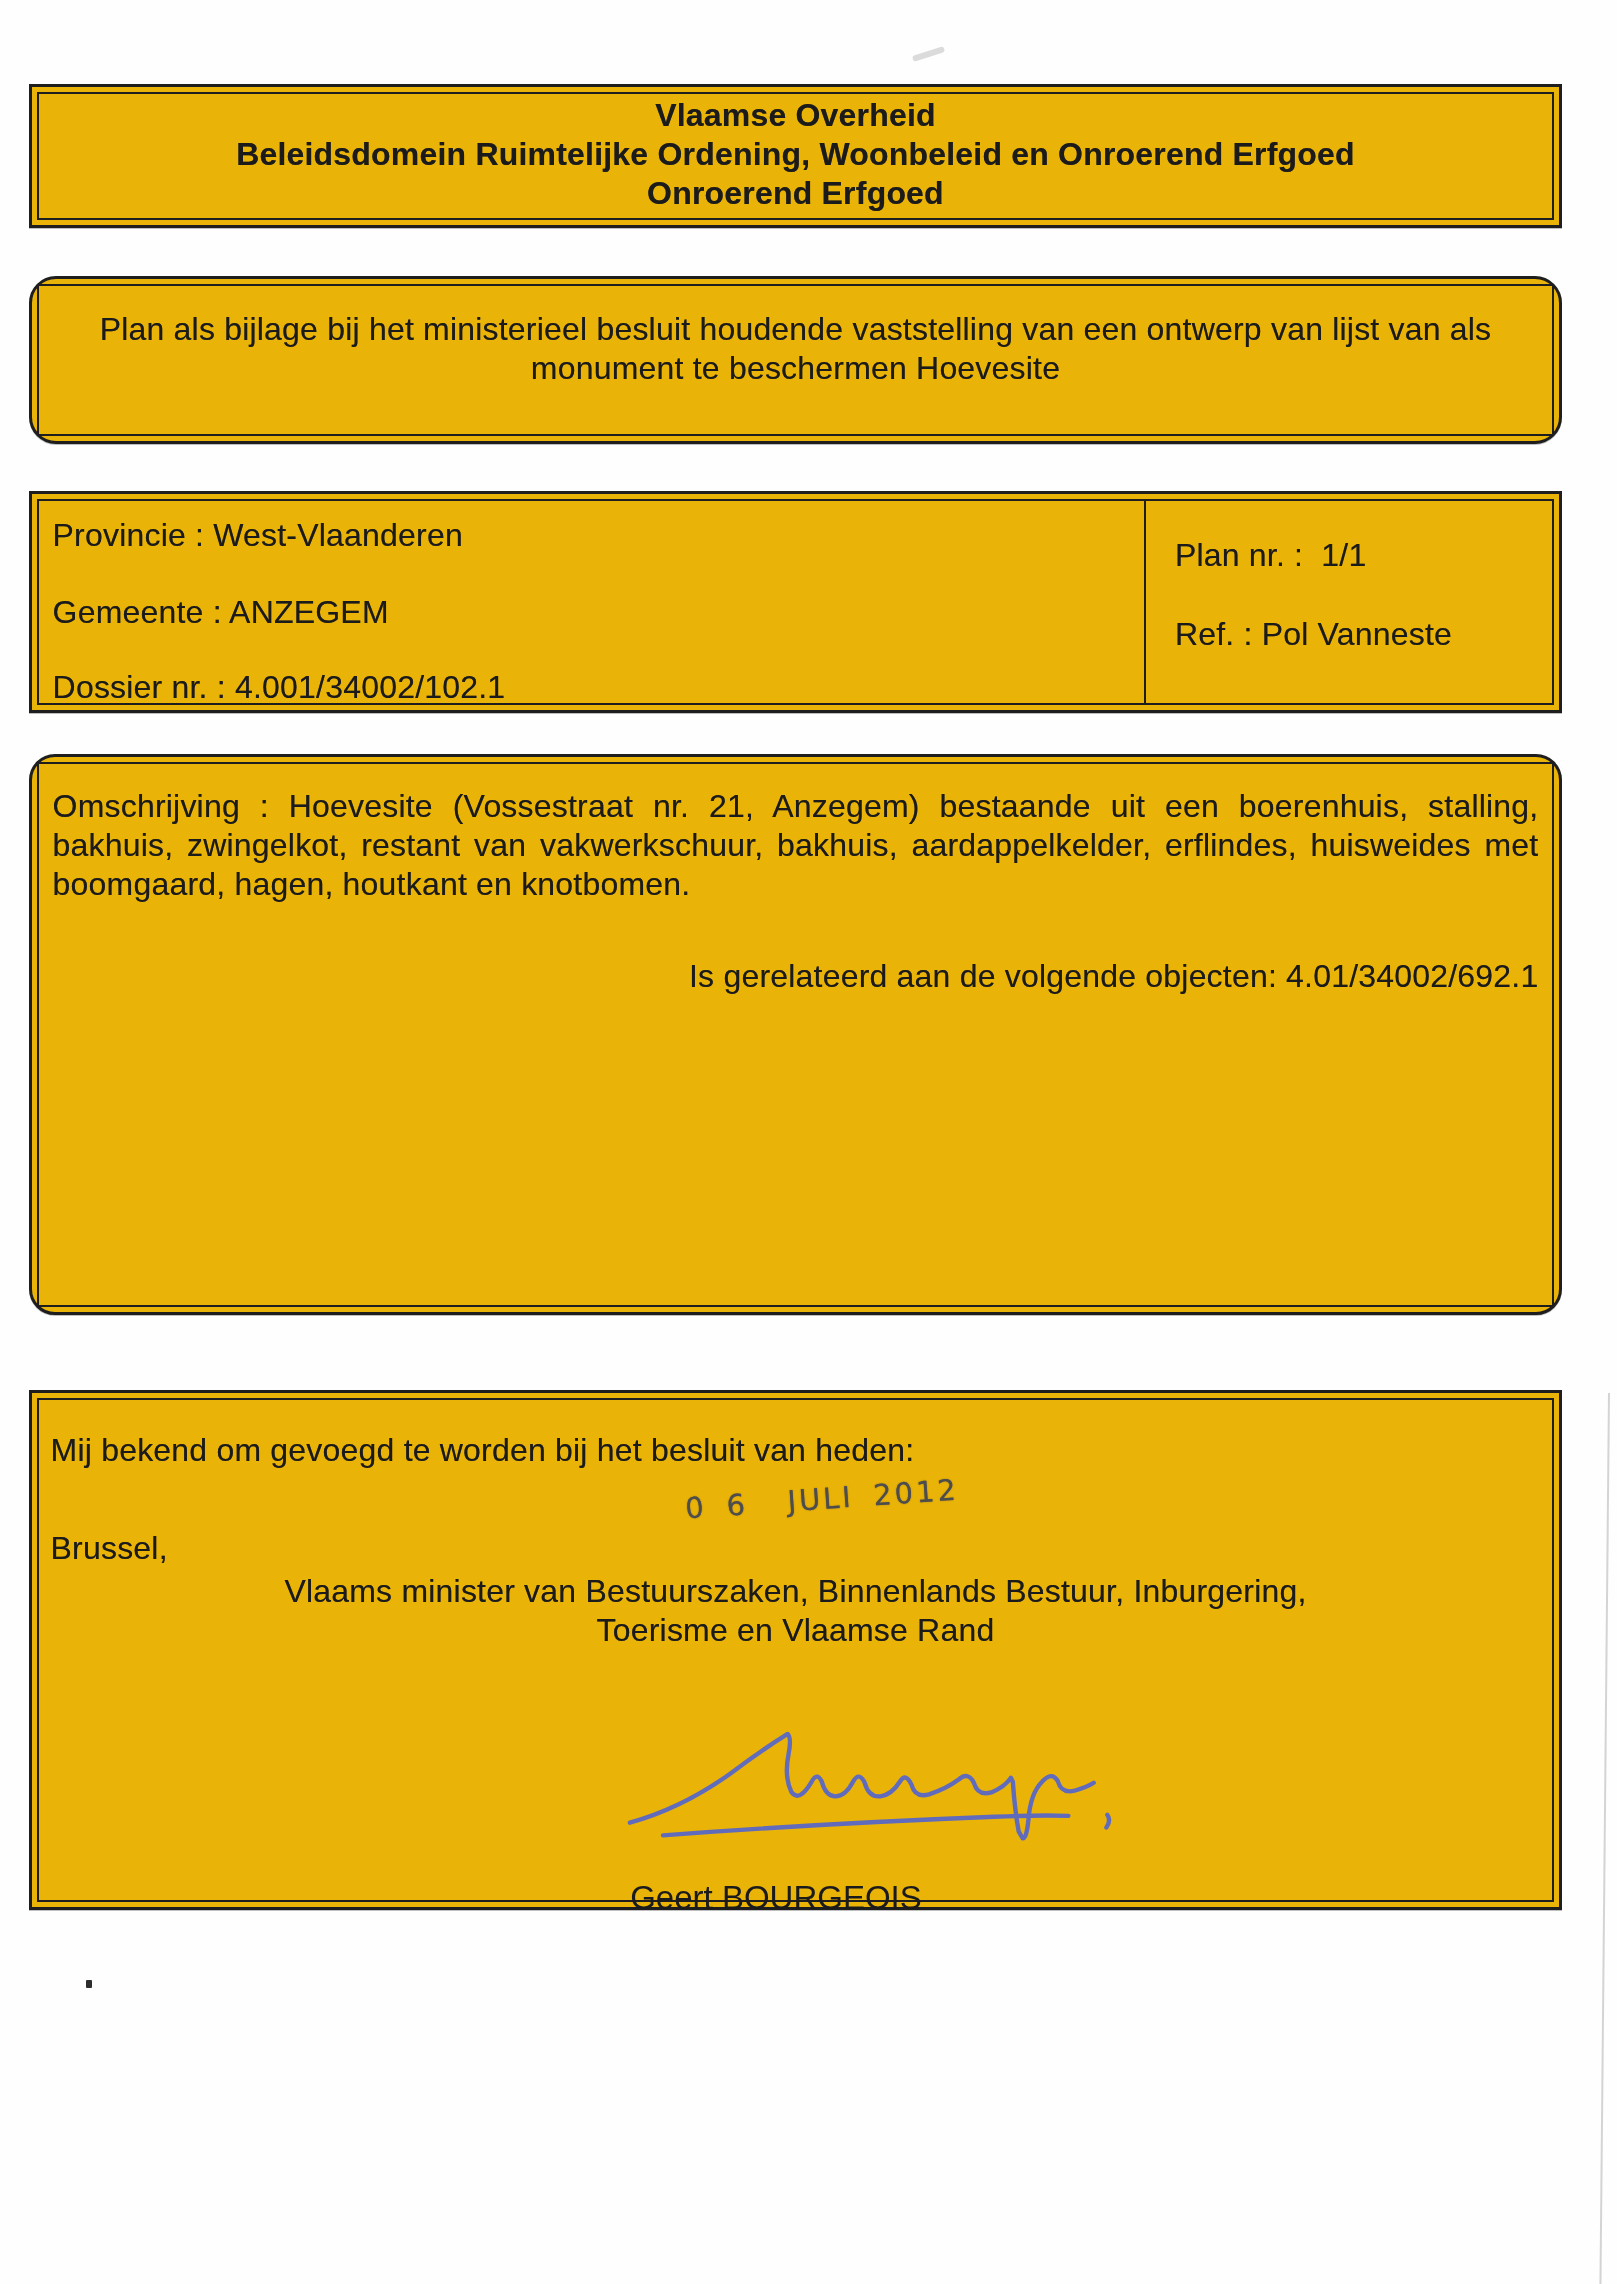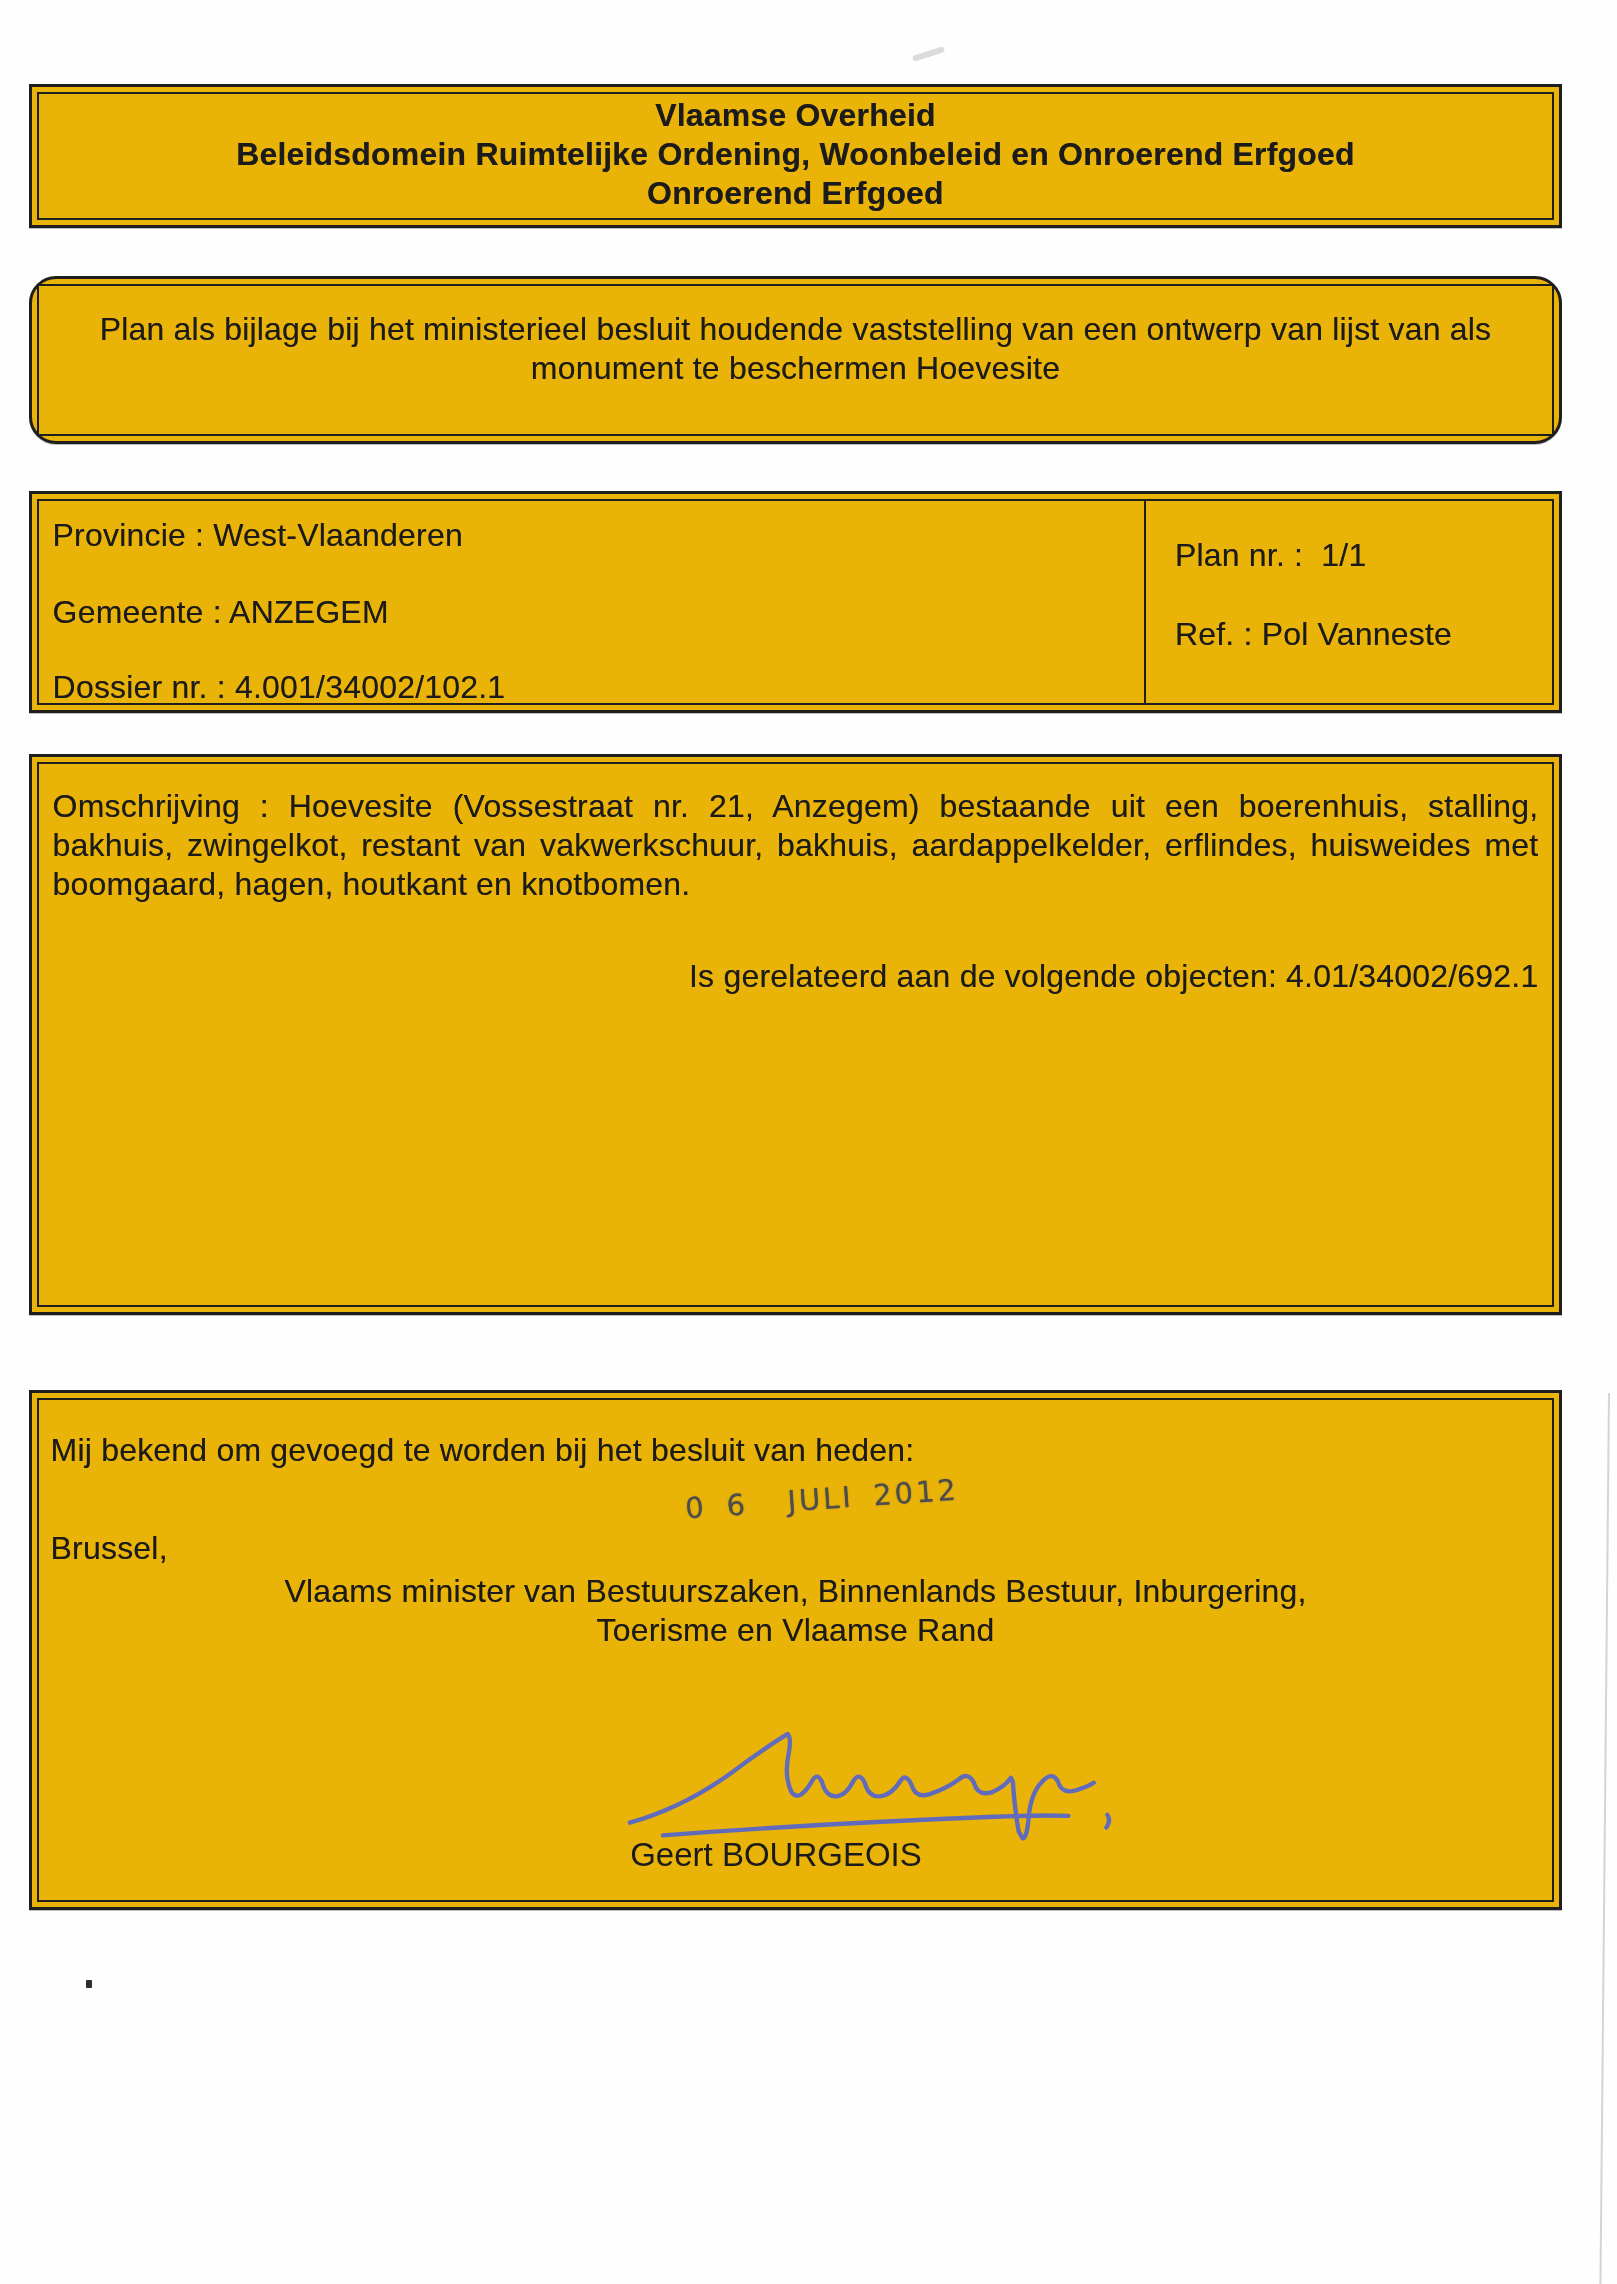--- a/index.html
+++ b/index.html
@@ -59,21 +59,21 @@
     width: 2px; background: #1e1e1e;
   }
   .info-line { position: absolute; white-space: pre; }
   .ln-provincie { left: 13.7px;  top: 15.6px; }
   .ln-gemeente  { left: 13.7px;  top: 92px; }
   .ln-dossier   { left: 13.7px;  top: 167px; }
   .ln-plannr    { left: 1136px; top: 35px; }
   .ln-ref       { left: 1136px; top: 114px; }
 
   
-  .box-desc { top: 754px; height: 561px; }
+  .box-desc { top: 754px; height: 561px; border-radius: 26px; }
   .box-desc .content { position: absolute; inset: 0; padding: 23.4px 13.7px 0 13.7px; }
   .box-desc p { margin: 0; text-align: justify; }
   .box-desc .related { margin-top: 53px; text-align: right; }
 
   
   .box-approval { top: 1390px; height: 520px; padding-left: 48px; }
   .appr-intro { position: absolute; left: 11.7px; top: 31px; }
   .appr-city  { position: absolute; left: 11.7px; top: 129px; }
   .date-stamp {
     position: absolute; left: 646px; top: 82px;
@@ -81,21 +81,21 @@
     font-size: 29px; letter-spacing: 2.9px; word-spacing: 7.8px;
     color: #4d4d4d;
     transform: rotate(-4deg);
     text-shadow: 0 0 1.2px rgba(70,70,70,0.8);
     white-space: pre;
   }
   .minister { position: absolute; left: 0; right: 0; text-align: center; }
   .minister-1 { top: 172px; }
   .minister-2 { top: 211px; }
   .signature-wrap { position: absolute; left: 585px; top: 322px; width: 497px; height: 137px; }
-  .signatory { position: absolute; left: 0; right: 39px; top: 436px; text-align: center; font-size: 33px; }
+  .signatory { position: absolute; left: 0; right: 39px; top: 479px; text-align: center; font-size: 33px; }
 
   
   .smudge-top {
     position: absolute; left: 912px; top: 51px; width: 33px; height: 5.9px;
     background: #9a9a9a; opacity: 0.35; border-radius: 2.9px;
     transform: rotate(-18deg);
   }
   .speck-yellow {
     position: absolute; left: 825px; top: 103px; width: 8.8px; height: 12.7px;
     background: #d3d83c; opacity: 0.8; border-radius: 50%;

